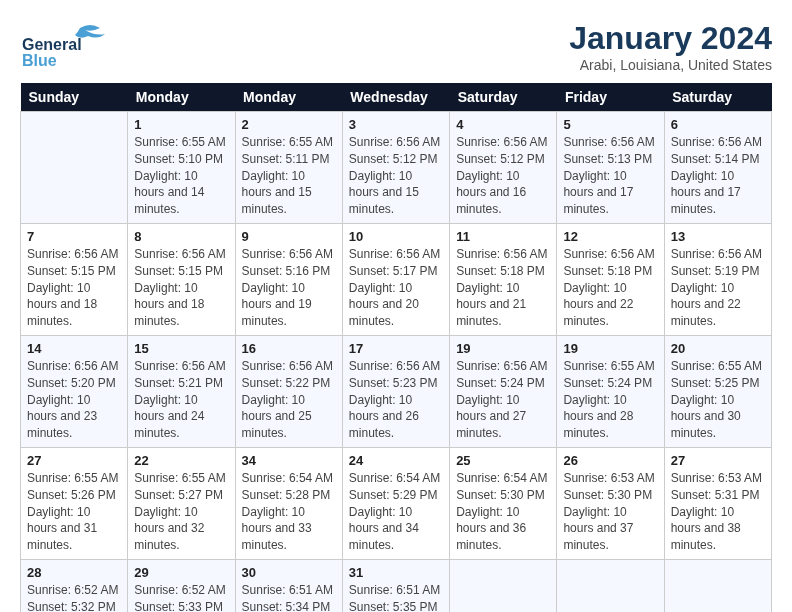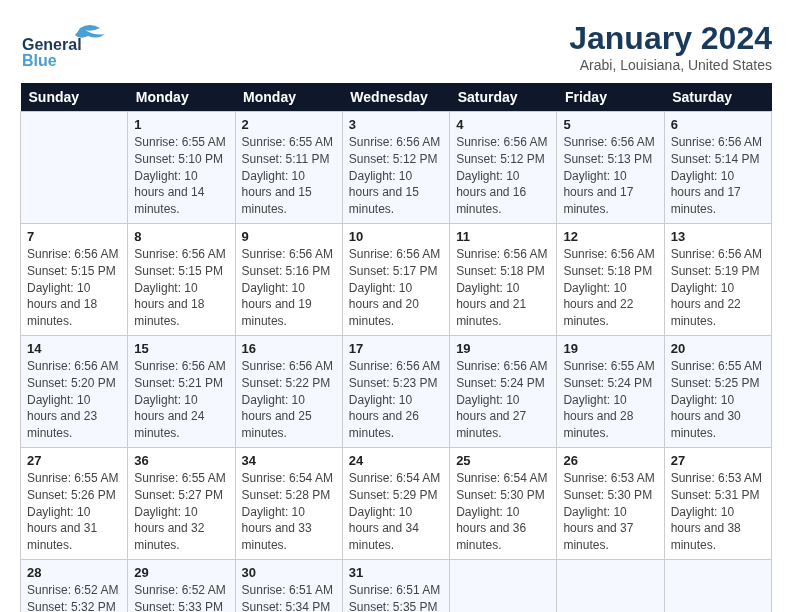--- a/index.html
+++ b/index.html
@@ -194,21 +194,21 @@
           <span class="day-number">20</span>
           <div class="day-info">Sunrise: 6:55 AM<br>Sunset: 5:25 PM<br>Daylight: 10 hours and 30 minutes.</div>
         </td>
       </tr>
       <tr>
         <td>
           <span class="day-number">27</span>
           <div class="day-info">Sunrise: 6:55 AM<br>Sunset: 5:26 PM<br>Daylight: 10 hours and 31 minutes.</div>
         </td>
         <td>
-          <span class="day-number">36</span>
+          <span class="day-number">22</span>
           <div class="day-info">Sunrise: 6:55 AM<br>Sunset: 5:27 PM<br>Daylight: 10 hours and 32 minutes.</div>
         </td>
         <td>
           <span class="day-number">34</span>
           <div class="day-info">Sunrise: 6:54 AM<br>Sunset: 5:28 PM<br>Daylight: 10 hours and 33 minutes.</div>
         </td>
         <td>
           <span class="day-number">24</span>
           <div class="day-info">Sunrise: 6:54 AM<br>Sunset: 5:29 PM<br>Daylight: 10 hours and 34 minutes.</div>
         </td>

